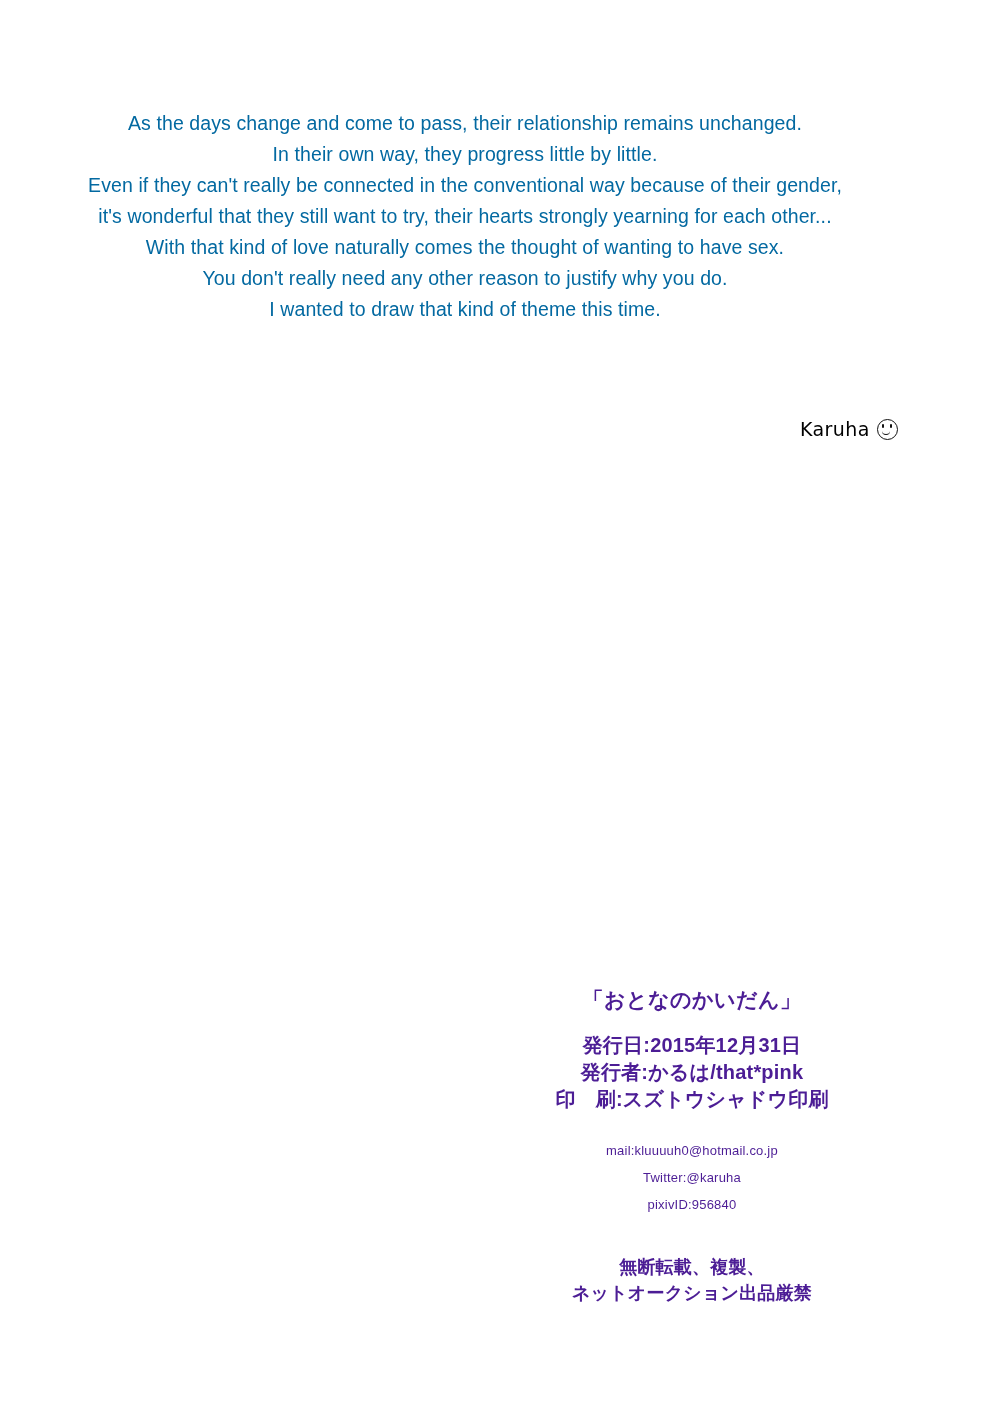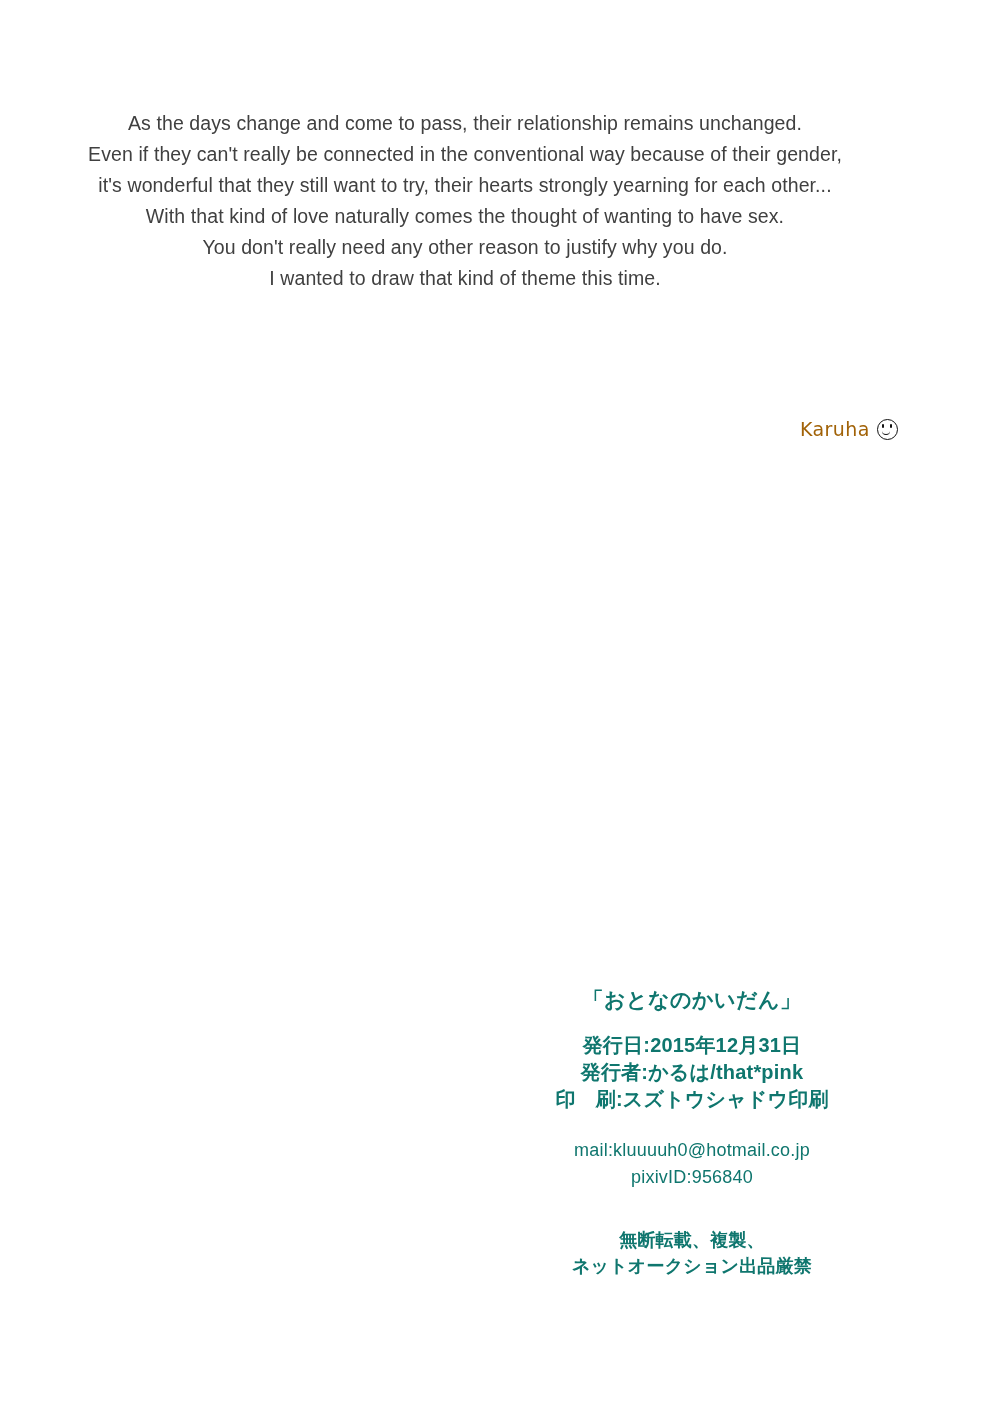--- a/index.html
+++ b/index.html
@@ -23,21 +23,21 @@
 
   
   .afterword {
     position: absolute;
     left: 0;
     top: 108px;
     width: 930px;
     text-align: center;
     font-size: 19.5px;
     line-height: 31px;
-    color: #404040;
+    color: #0369a1;
     letter-spacing: 0.1px;
   }
   .afterword .line {
     display: block;
     white-space: nowrap;
   }
   .afterword .spacer {
     display: block;
     height: 28px;
   }
@@ -48,21 +48,21 @@
 
   
   .signature {
     position: absolute;
     left: 800px;
     top: 418px;
     display: flex;
     align-items: center;
     gap: 7px;
     font-size: 19px;
-    color: #a16207;
+    color: #000000;
   }
   .signature .sig-name {
     font-family: "DejaVu Sans", sans-serif;
     font-size: 19px;
     letter-spacing: 0.4px;
   }
   .smiley {
     width: 19px;
     height: 19px;
     border: 1.6px solid #111;
@@ -91,61 +91,62 @@
     border-bottom: 1.6px solid #111;
     border-radius: 0 0 9px 9px;
   }
 
   
   .colophon {
     position: absolute;
     right: 98px;
     top: 985px;
     text-align: center;
-    color: #0f766e;
+    color: #4c1d95;
     width: 420px;
   }
   .colophon .title {
     font-size: 21px;
     font-weight: bold;
     line-height: 30px;
     letter-spacing: 0.5px;
     white-space: nowrap;
   }
   .colophon .pub-block {
     margin-top: 17px;
     font-size: 20px;
     font-weight: bold;
     line-height: 27px;
     letter-spacing: 0.2px;
   }
   .colophon .pub-block div { white-space: nowrap; }
   .colophon .contact-block {
     margin-top: 24px;
-    font-size: 18px;
+    font-size: 13px;
     line-height: 27px;
     letter-spacing: 0.2px;
   }
   .colophon .contact-block div { white-space: nowrap; }
   .colophon .notice-block {
     margin-top: 36px;
     font-size: 18px;
     font-weight: bold;
     line-height: 26px;
     letter-spacing: 0.2px;
   }
   .colophon .notice-block div { white-space: nowrap; }
 </style>
 </head>
 <body>
 
 <div class="page">
 
   <div class="afterword">
     <span class="line">As the days change and come to pass, their relationship remains unchanged.</span>
+    <span class="line">In their own way, they progress little by little.</span>
     <span class="line">Even if they can't really be connected in the conventional way because of their gender,</span>
     <span class="line">it's wonderful that they still want to try, their hearts strongly yearning for each other...</span>
     <span class="line">With that kind of love naturally comes the thought of wanting to have sex.</span>
     <span class="line">You don't really need any other reason to justify why you do.</span>
     <span class="line">I wanted to draw that kind of theme this time.</span>
     <span class="spacer"></span>
   </div>
 
   <div class="signature">
     <span class="sig-name">Karuha</span>
@@ -158,20 +159,21 @@
     <div class="title">「おとなのかいだん」</div>
 
     <div class="pub-block">
       <div>発行日:2015年12月31日</div>
       <div>発行者:かるは/that*pink</div>
       <div>印　刷:スズトウシャドウ印刷</div>
     </div>
 
     <div class="contact-block">
       <div>mail:kluuuuh0@hotmail.co.jp</div>
+      <div>Twitter:@karuha</div>
       <div>pixivID:956840</div>
     </div>
 
     <div class="notice-block">
       <div>無断転載、複製、</div>
       <div>ネットオークション出品厳禁</div>
     </div>
   </div>
 
 </div>

